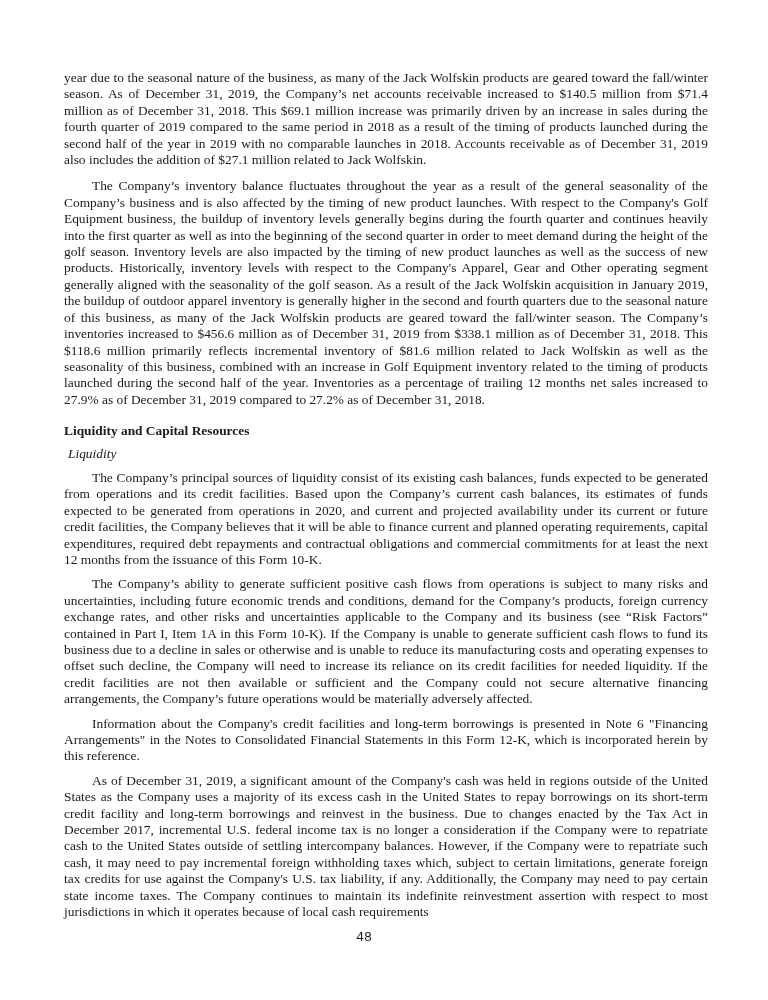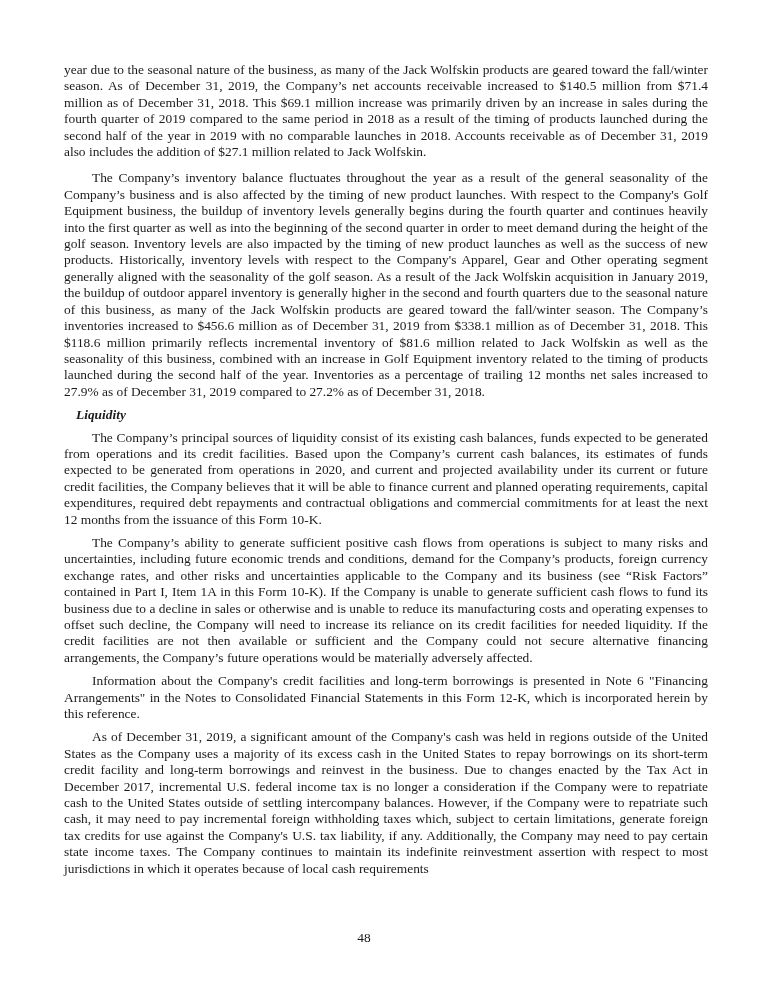--- a/index.html
+++ b/index.html
@@ -2,37 +2,38 @@
 <html><head>
 <meta charset="utf-8">
 <style>
   html, body { margin: 0; padding: 0; background: #ffffff; }
   body { width: 768px; height: 1000px; position: relative; overflow: hidden; }
   .page {
     position: absolute; left: 64px; top: 62px; width: 644px;
     font-family: "Liberation Serif", serif; font-size: 13.4px; line-height: 16.4px;
     color: #1a1a1a;
   }
-  .para { margin: 0 0 7px 0; text-align: justify; text-indent: 0; }
+  .para { margin: 8px 0 7px 0; text-align: justify; text-indent: 0; }
   .para.indent { text-indent: 28px; }
   .para.first { margin-bottom: 10px; }
   .heading { font-weight: bold; margin: 15px 0 4px 0; }
-  .subheading { font-weight: bold; font-style: italic; margin: 6px 0 6px 12px; }
+  .subheading { font-weight: normal; font-style: italic; margin: 6px 0 6px 4px; }
   .pagenum {
     position: absolute; left: 0; width: 728px; top: 930px; text-align: center;
-    font-family: Liberation Serif, serif; font-size: 13.4px; color: #1a1a1a;
+    font-family: Liberation Mono, monospace; font-size: 13.4px; color: #1a1a1a;
   }
 </style>
 </head>
 <body>
 
 <div class="page">
   <p class="para first">year due to the seasonal nature of the business, as many of the Jack Wolfskin products are geared toward the fall/winter season. As of December 31, 2019, the Company’s net accounts receivable increased to $140.5 million from $71.4 million as of December 31, 2018. This $69.1 million increase was primarily driven by an increase in sales during the fourth quarter of 2019 compared to the same period in 2018 as a result of the timing of products launched during the second half of the year in 2019 with no comparable launches in 2018. Accounts receivable as of December 31, 2019 also includes the addition of $27.1 million related to Jack Wolfskin.</p>
   <p class="para indent">The Company’s inventory balance fluctuates throughout the year as a result of the general seasonality of the Company’s business and is also affected by the timing of new product launches. With respect to the Company's Golf Equipment business, the buildup of inventory levels generally begins during the fourth quarter and continues heavily into the first quarter as well as into the beginning of the second quarter in order to meet demand during the height of the golf season. Inventory levels are also impacted by the timing of new product launches as well as the success of new products. Historically, inventory levels with respect to the Company's Apparel, Gear and Other operating segment generally aligned with the seasonality of the golf season. As a result of the Jack Wolfskin acquisition in January 2019, the buildup of outdoor apparel inventory is generally higher in the second and fourth quarters due to the seasonal nature of this business, as many of the Jack Wolfskin products are geared toward the fall/winter season. The Company’s inventories increased to $456.6 million as of December 31, 2019 from $338.1 million as of December 31, 2018. This $118.6 million primarily reflects incremental inventory of $81.6 million related to Jack Wolfskin as well as the seasonality of this business, combined with an increase in Golf Equipment inventory related to the timing of products launched during the second half of the year. Inventories as a percentage of trailing 12 months net sales increased to 27.9% as of December 31, 2019 compared to 27.2% as of December 31, 2018.</p>
 
+  <div class="heading">Liquidity and Capital Resources</div>
 
   <div class="subheading">Liquidity</div>
   <p class="para indent">The Company’s principal sources of liquidity consist of its existing cash balances, funds expected to be generated from operations and its credit facilities. Based upon the Company’s current cash balances, its estimates of funds expected to be generated from operations in 2020, and current and projected availability under its current or future credit facilities, the Company believes that it will be able to finance current and planned operating requirements, capital expenditures, required debt repayments and contractual obligations and commercial commitments for at least the next 12 months from the issuance of this Form 10-K.</p>
   <p class="para indent">The Company’s ability to generate sufficient positive cash flows from operations is subject to many risks and uncertainties, including future economic trends and conditions, demand for the Company’s products, foreign currency exchange rates, and other risks and uncertainties applicable to the Company and its business (see “Risk Factors” contained in Part I, Item 1A in this Form 10-K). If the Company is unable to generate sufficient cash flows to fund its business due to a decline in sales or otherwise and is unable to reduce its manufacturing costs and operating expenses to offset such decline, the Company will need to increase its reliance on its credit facilities for needed liquidity. If the credit facilities are not then available or sufficient and the Company could not secure alternative financing arrangements, the Company’s future operations would be materially adversely affected.</p>
   <p class="para indent">Information about the Company's credit facilities and long-term borrowings is presented in Note 6 "Financing Arrangements" in the Notes to Consolidated Financial Statements in this Form 12-K, which is incorporated herein by this reference.</p>
   <p class="para indent">As of December 31, 2019, a significant amount of the Company's cash was held in regions outside of the United States as the Company uses a majority of its excess cash in the United States to repay borrowings on its short-term credit facility and long-term borrowings and reinvest in the business. Due to changes enacted by the Tax Act in December 2017, incremental U.S. federal income tax is no longer a consideration if the Company were to repatriate cash to the United States outside of settling intercompany balances. However, if the Company were to repatriate such cash, it may need to pay incremental foreign withholding taxes which, subject to certain limitations, generate foreign tax credits for use against the Company's U.S. tax liability, if any. Additionally, the Company may need to pay certain state income taxes. The Company continues to maintain its indefinite reinvestment assertion with respect to most jurisdictions in which it operates because of local cash requirements</p>
 </div>
 
 <div class="pagenum">48</div>
 

